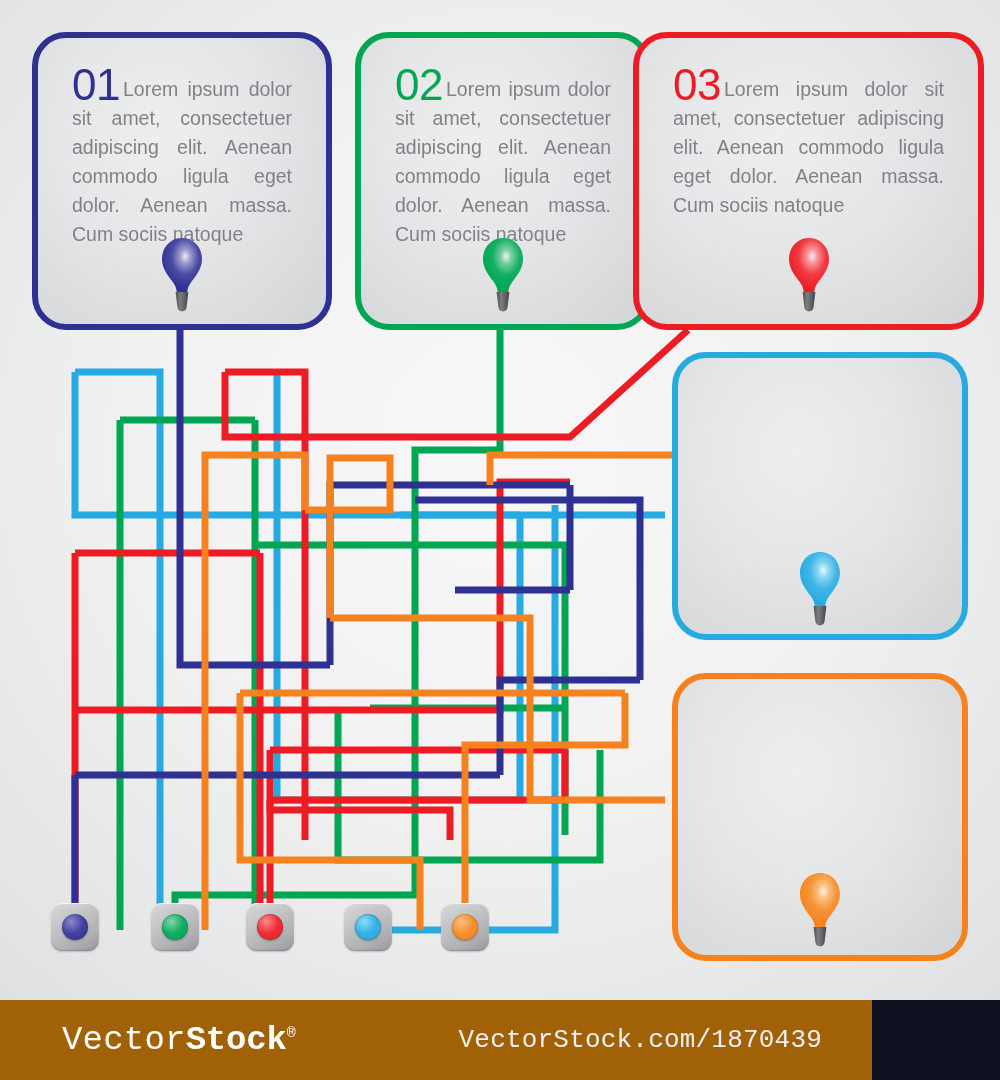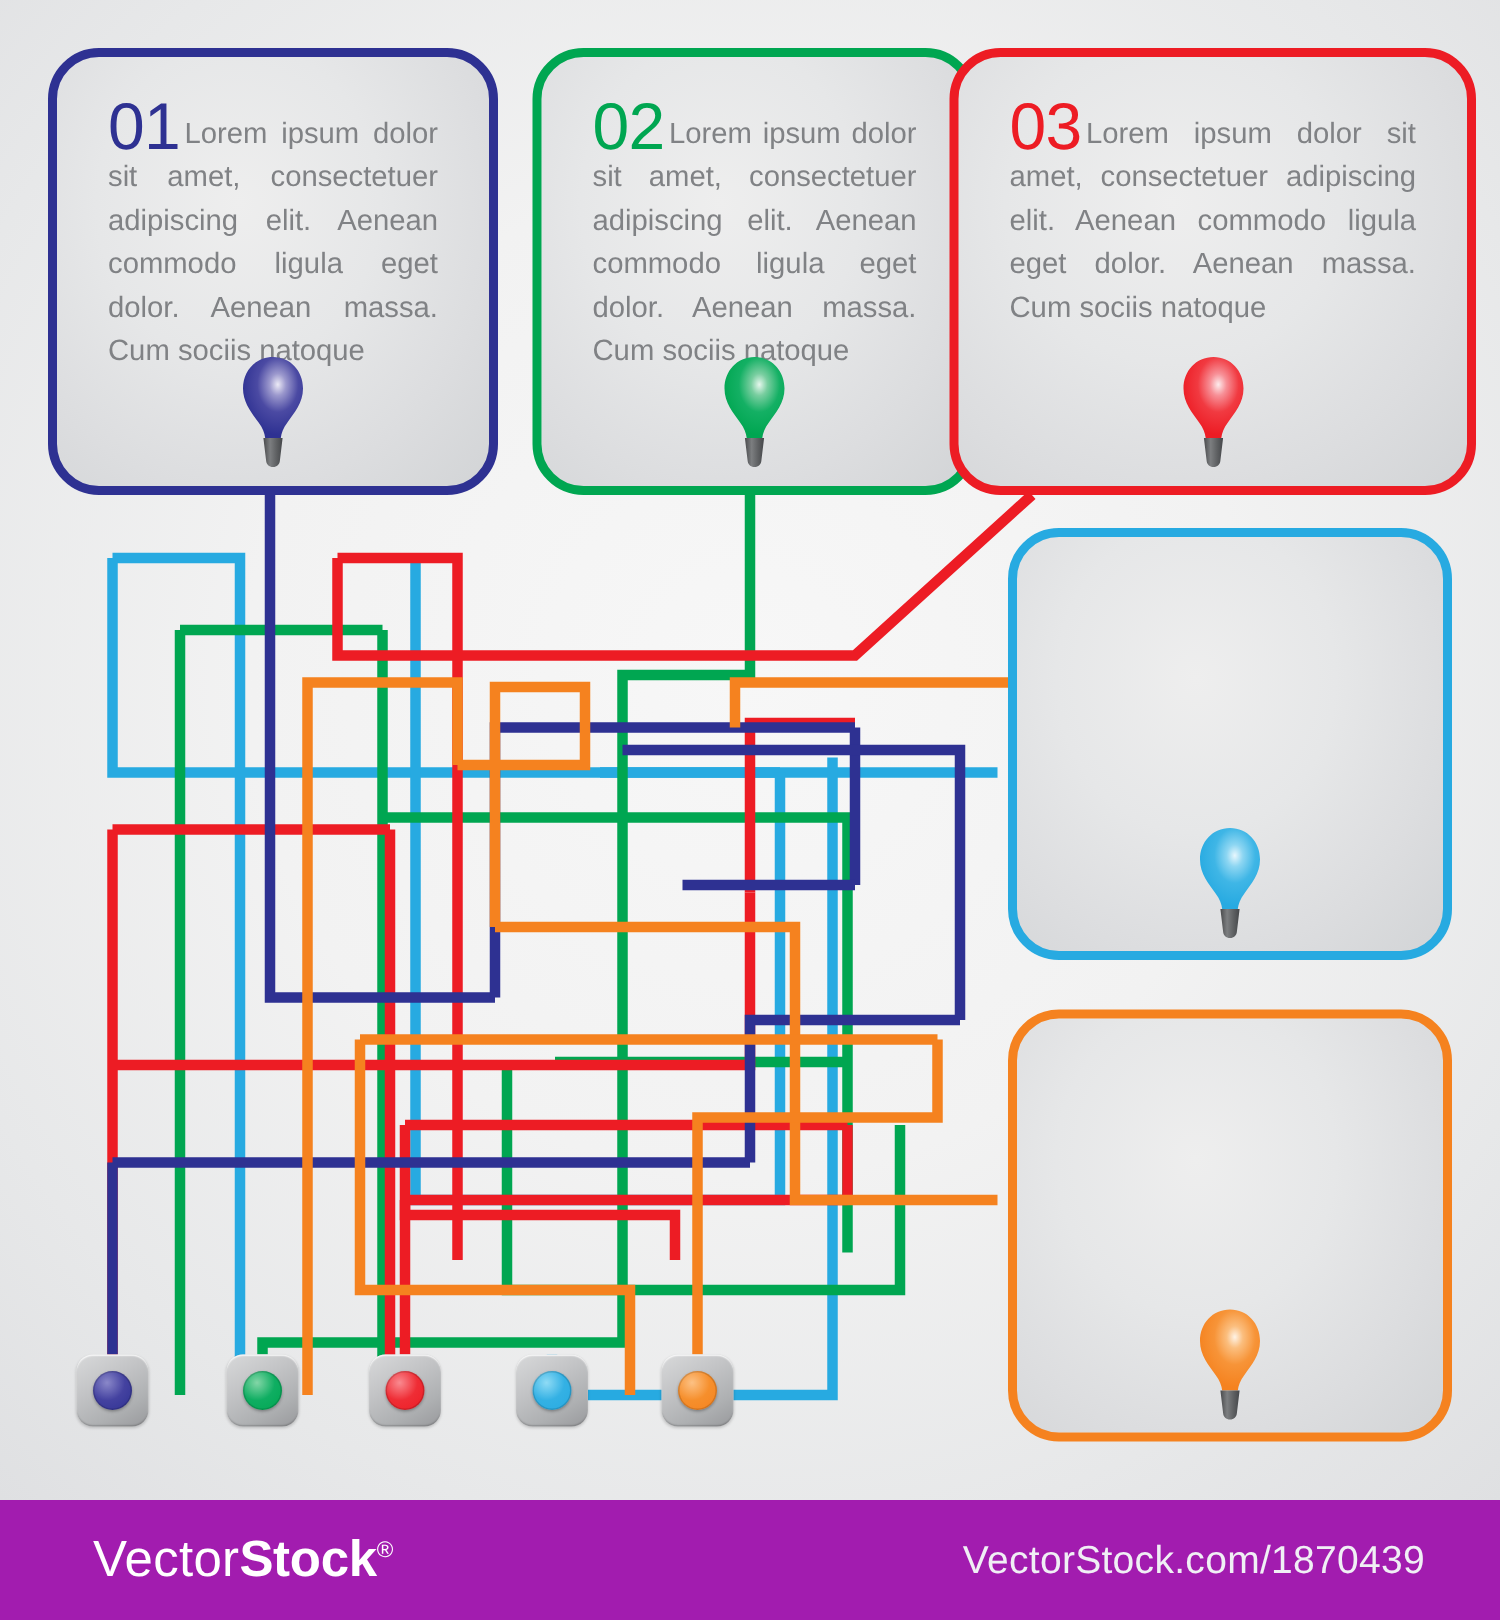--- a/index.html
+++ b/index.html
@@ -80,22 +80,23 @@
   .socket .lamp{
     position:absolute;left:50%;top:50%;
     width:26px;height:26px;margin:-13px 0 0 -13px;
     border-radius:50%;
     box-shadow:inset 0 0 0 1px rgba(0,0,0,.15), 0 1px 2px rgba(0,0,0,.3);
   }
 
   
   #footer{
     position:absolute;left:0;top:1000px;
-    width:1000px;height:80px;
-    background:#a21caf;
+    width:872px;height:80px;
+    background:#a16207;
+    font-family:Liberation Mono, monospace;
   }
   #brand{
     position:absolute;left:62px;top:50%;transform:translateY(-50%);
     color:#ffffff;font-size:34px;white-space:nowrap;
   }
   #brand .light{font-weight:300;letter-spacing:.2px;}
   #brand .bold{font-weight:700;letter-spacing:-.2px;}
   #brand .reg{font-size:15px;vertical-align:super;font-weight:400;}
   #credit{
     position:absolute;right:50px;top:50%;transform:translateY(-50%);

